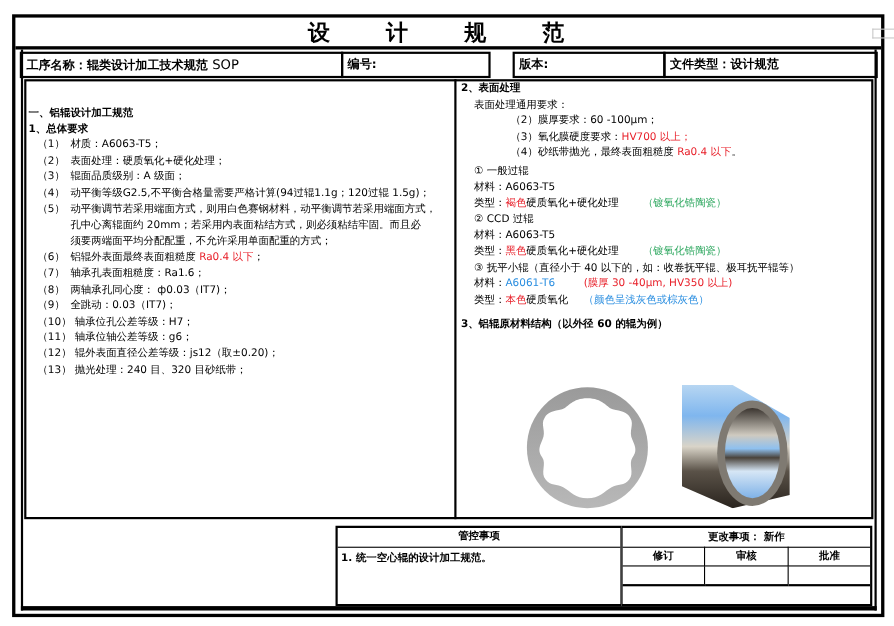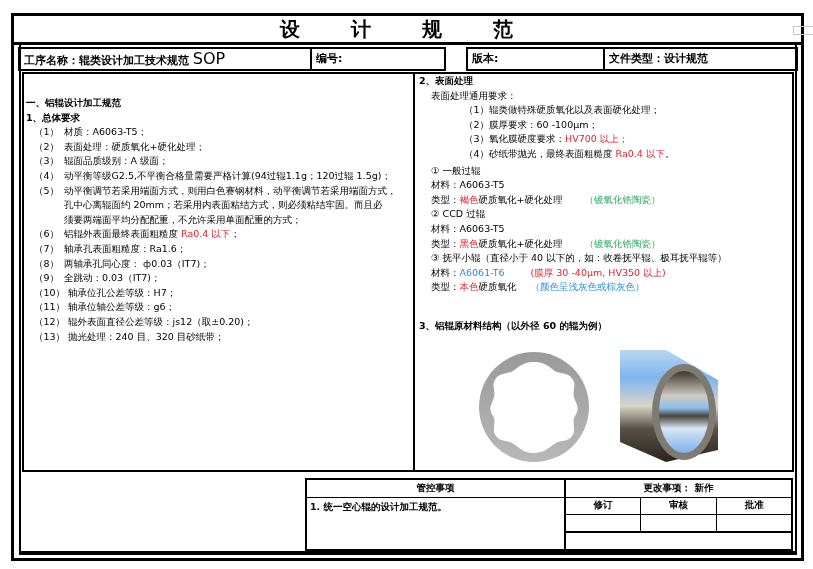--- a/index.html
+++ b/index.html
@@ -4,21 +4,21 @@
 <style>
   html, body { margin:0; padding:0; background:#fff; }
   body { width:813px; height:569px; position:relative; overflow:hidden;
          font-family:"DejaVu Sans","Liberation Sans",sans-serif; color:#000; }
   .abs { position:absolute; box-sizing:border-box; }
   .frame-outer { left:11px; top:13px; width:793px; height:548px; border:3px solid #000; }
   .frame-inner { left:19px; top:45px; width:778px; height:510px; border-left:2px solid #000; border-right:2px solid #000; border-bottom:4px solid #000; }
   .title-row { left:14px; top:16px; width:787px; height:26px; text-align:center; font-size:20px; font-weight:bold; letter-spacing:22px; line-height:26px; font-family:"DejaVu Serif","Liberation Serif",serif; }
   .title-underline { left:14px; top:42px; width:787px; height:3px; background:#000; }
   .hdr { top:47px; height:24px; border:2px solid #000; font-size:11px; font-weight:bold; line-height:20px; padding-left:4px; white-space:nowrap; overflow:hidden; }
-  .hdr .en { font-weight:normal; font-size:16px;margin-top:37px; }
+  .hdr .en { font-weight:normal; font-size:12px;margin-top:37px; }
   .content-box { left:22px; top:72px; width:772px; height:400px; border:2px solid #000; }
   .divider-v { left:413px; top:72px; width:2px; height:400px; background:#000; }
   .col { font-size:9.5px; line-height:14.6px; }
   .col div { white-space:nowrap; }
   .b { font-weight:bold; }
   .red { color:#e8202a; }
   .green { color:#2fa860; }
   .blue { color:#2a8ee0; }
   .ind1 { padding-left:8px; }
   .sub-ind { padding-left:45px; }
@@ -72,38 +72,37 @@
   <div class="ind1"><span class="num">（9）</span><span>全跳动：0.03（IT7)；</span></div>
   <div class="ind1"><span class="num2">（10）</span><span>轴承位孔公差等级：H7；</span></div>
   <div class="ind1"><span class="num2">（11）</span><span>轴承位轴公差等级：g6；</span></div>
   <div class="ind1"><span class="num2">（12）</span><span>辊外表面直径公差等级：js12（取±0.20)；</span></div>
   <div class="ind1"><span class="num2">（13）</span><span>抛光处理：240 目、320 目砂纸带；</span></div>
 </div>
 
 <div class="abs col" style="left:419px;top:74px;width:372px;">
   <div class="b">2、表面处理</div>
   <div style="padding-left:12px;">表面处理通用要求：</div>
-  <div class="sub-ind"><span>（1）辊类做特殊硬质氧化以及表面硬化处理；</span></div>
   <div class="sub-ind"><span>（2）膜厚要求：60 -100μm；</span></div>
   <div class="sub-ind"><span>（3）氧化膜硬度要求：</span><span class="red">HV700 以上；</span></div>
   <div class="sub-ind"><span>（4）砂纸带抛光，最终表面粗糙度 </span><span class="red">Ra0.4 以下</span><span>。</span></div>
 
   <div style="padding-left:12px;margin-top:2px;">① 一般过辊</div>
   <div style="padding-left:12px;"><span>材料：</span><span>A6063-T5</span></div>
   <div style="padding-left:12px;"><span>类型：</span><span class="red">褐色</span><span>硬质氧化+硬化处理</span><span class="green" style="padding-left:22px;">（镀氧化锆陶瓷）</span></div>
 
   <div style="padding-left:12px;">② CCD 过辊</div>
   <div style="padding-left:12px;"><span>材料：</span><span>A6063-T5</span></div>
   <div style="padding-left:12px;"><span>类型：</span><span class="red">黑色</span><span>硬质氧化+硬化处理</span><span class="green" style="padding-left:22px;">（镀氧化锆陶瓷）</span></div>
 
   <div style="padding-left:12px;">③ 抚平小辊（直径小于 40 以下的，如：收卷抚平辊、极耳抚平辊等）</div>
   <div style="padding-left:12px;"><span>材料：</span><span class="blue">A6061-T6</span><span class="red" style="padding-left:26px;">(膜厚 30 -40μm, HV350 以上)</span></div>
   <div style="padding-left:12px;"><span>类型：</span><span class="red">本色</span><span>硬质氧化</span><span class="blue" style="padding-left:14px;">（颜色呈浅灰色或棕灰色）</span></div>
 
-  <div class="b" style="margin-top:24px;">3、铝辊原材料结构（以外径 60 的辊为例）</div>
+  <div class="b" style="margin-top:8px;">3、铝辊原材料结构（以外径 60 的辊为例）</div>
 </div>
 
 <svg class="abs" style="left:475px;top:350px;" width="118" height="115" viewBox="0 0 118 115">
   <defs>
     <linearGradient id="gg" x1="0" y1="0" x2="0" y2="1">
       <stop offset="0" stop-color="#9a9a9a"></stop>
         <stop offset="1" stop-color="#b8b8b8"></stop>
     </linearGradient>
   </defs>
   <circle cx="59" cy="57" r="55" fill="url(#gg)"></circle>

